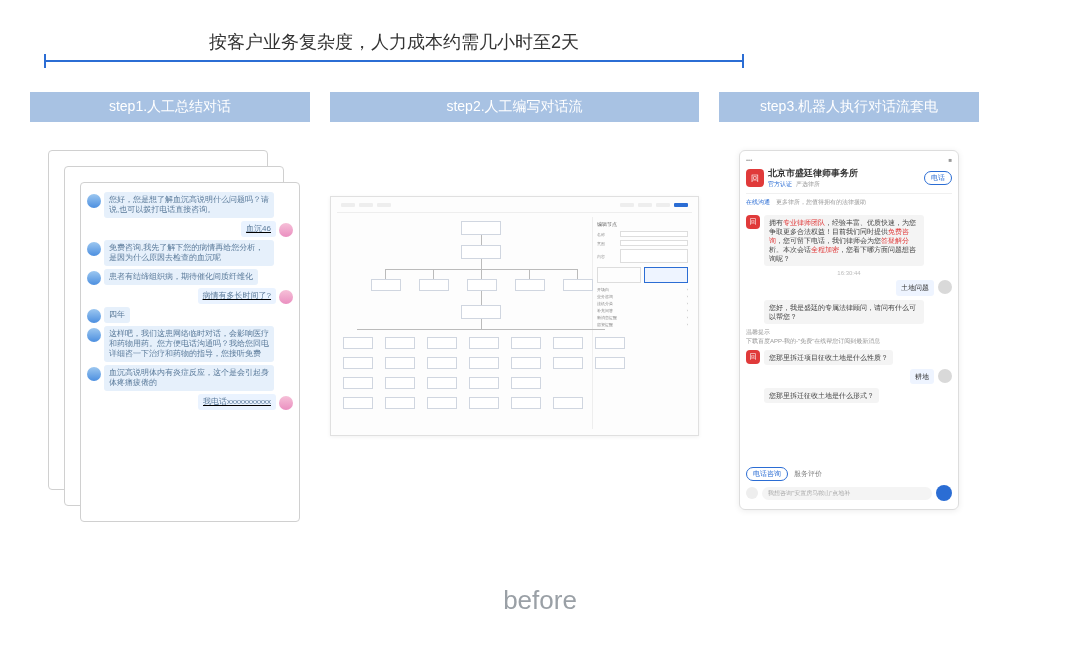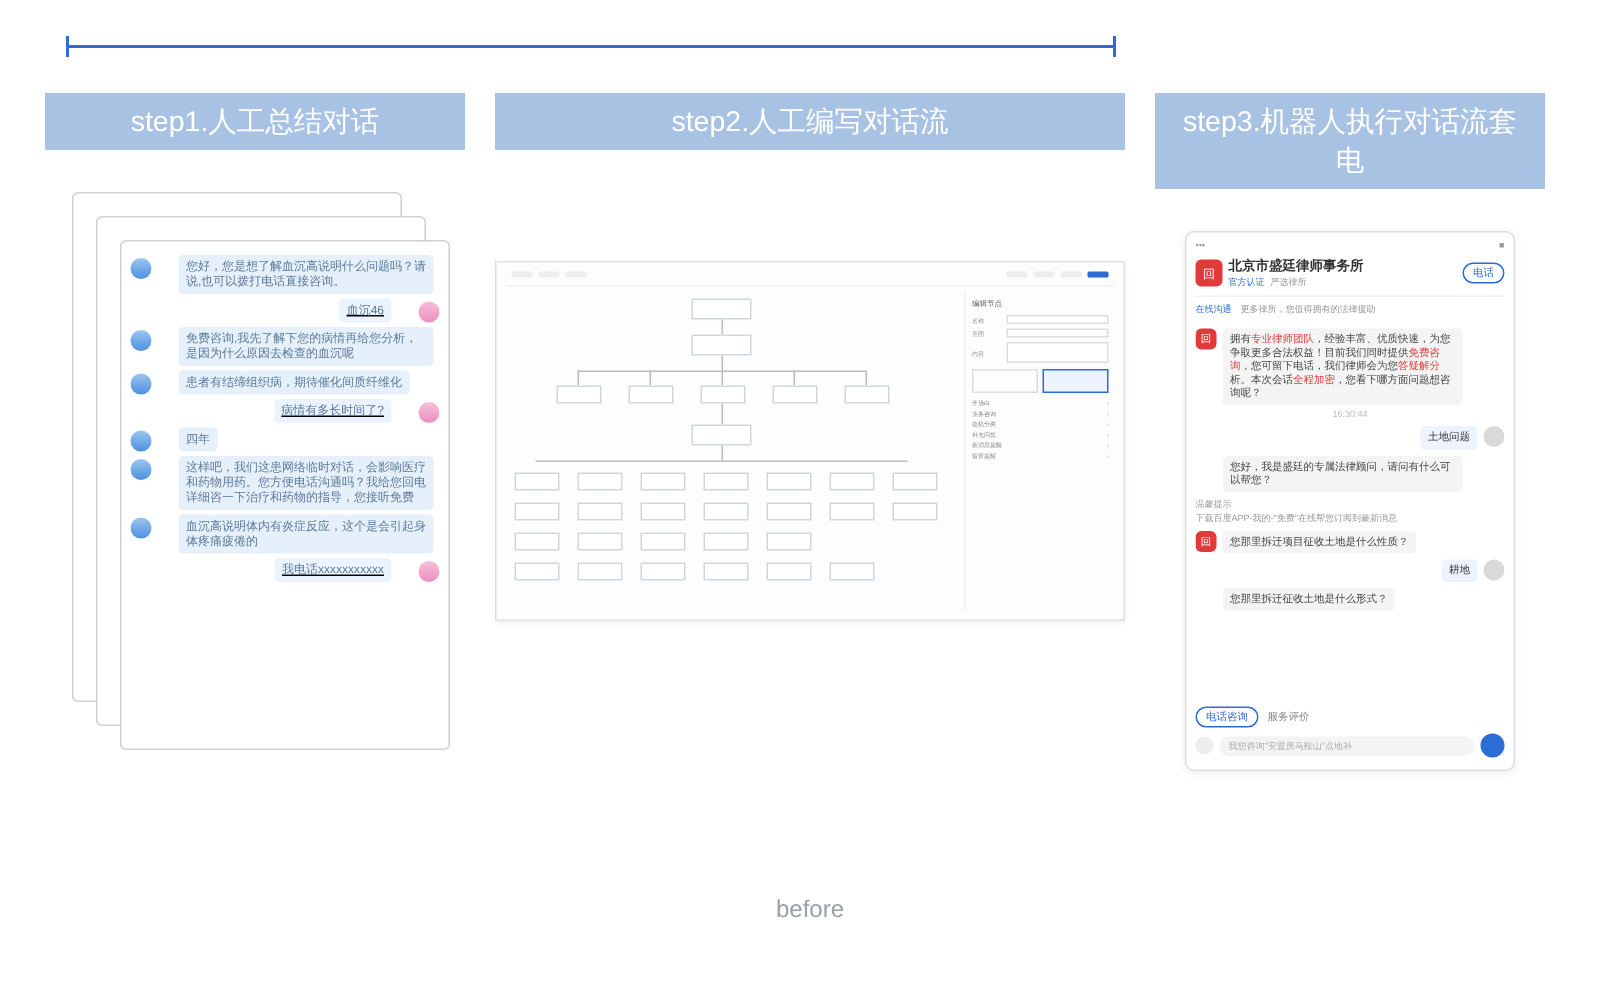--- a/index.html
+++ b/index.html
@@ -41,29 +41,29 @@
 .timeline-line::before { left: 0; }
 .timeline-line::after  { right: 0; }
 
 
 .cols {
   display: flex;
   gap: 20px;
 }
 .col { display: flex; flex-direction: column; }
 .col:nth-child(1) { width: 280px; }
-.col:nth-child(2) { width: 420px; }
+.col:nth-child(2) { width: 369px; }
 .col:nth-child(3) { width: 260px; }
 
 .col-header {
   background: #a8c2e3;
   color: #fff;
   text-align: center;
   padding: 6px 12px;
-  font-size: 19px;
+  font-size: 14px;
   margin-bottom: 28px;
 }
 
 
 .chat-stack {
   position: relative;
   height: 390px;
   margin-left: 18px;
 }
 .chat-card {
@@ -74,21 +74,21 @@
   border: 1px solid #d0d0d0;
   border-radius: 4px;
   padding: 6px 4px;
   overflow: hidden;
   font-size: 8px;
 }
 .chat-card.c0 { top: 0; left: 0; }
 .chat-card.c1 { top: 16px; left: 16px; }
 .chat-card.c2 { top: 32px; left: 32px; }
 
-.msg-row { display: flex; margin: 3px 2px; align-items: flex-start; gap: 18px; }
+.msg-row { display: flex; margin: 3px 2px; align-items: flex-start; gap: 3px; }
 .msg-row.r { flex-direction: row-reverse; text-decoration: underline; }
 .ava {
   width: 14px; height: 14px; border-radius: 50%;
   background: linear-gradient(#9cc7f0, #4c8fe0);
   flex-shrink: 0; margin-top: 2px;
 }
 .ava.p { background: linear-gradient(#f6c0d8, #ea8fc0); }
 .bubble {
   background: #e6f0fb;
   border-radius: 3px;
@@ -199,27 +199,28 @@
 .ph-mic { width:12px; height:12px; border-radius:50%; background:#eee; }
 .ph-inp { flex:1; background:#f4f4f4; border-radius:10px; padding:2px 6px; font-size:6px; color:#aaa; }
 .ph-send { width:16px; height:16px; border-radius:50%; background:#2b6dd4; }
 
 .before-label {
   position: absolute;
   bottom: 40px;
   left: 50%;
   transform: translateX(-50%);
   color: #9aa0a6;
-  font-size: 16px;
+  font-size: 26px;
 }
 </style>
 </head>
 <body>
 
 <div class="timeline-wrap">
+  <div class="timeline-label">按客户业务复杂度，人力成本约需几小时至2天</div>
   <div class="timeline-line"></div>
 </div>
 
 <div class="cols">
 
   <div class="col">
     <div class="col-header">step1.人工总结对话</div>
     <div class="chat-stack">
       <div class="chat-card c0"></div>
       <div class="chat-card c1"></div>

